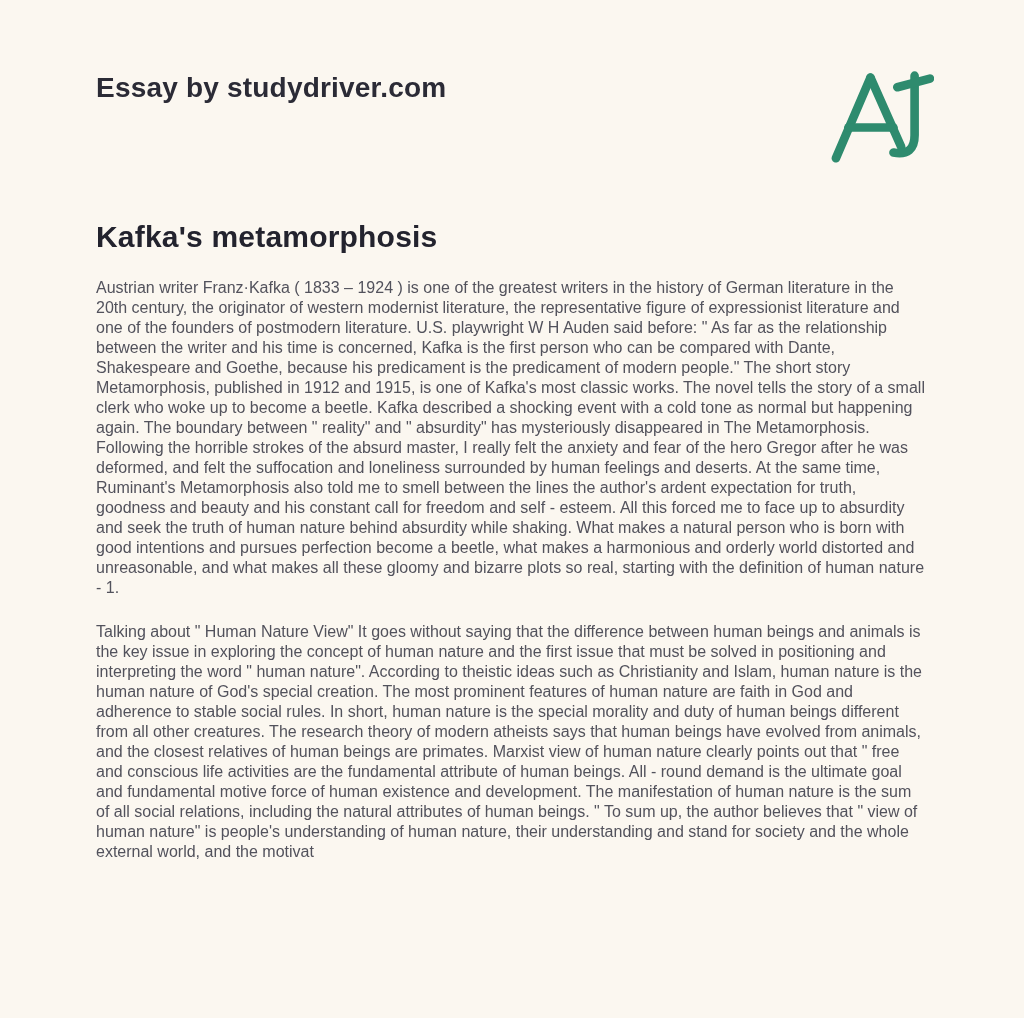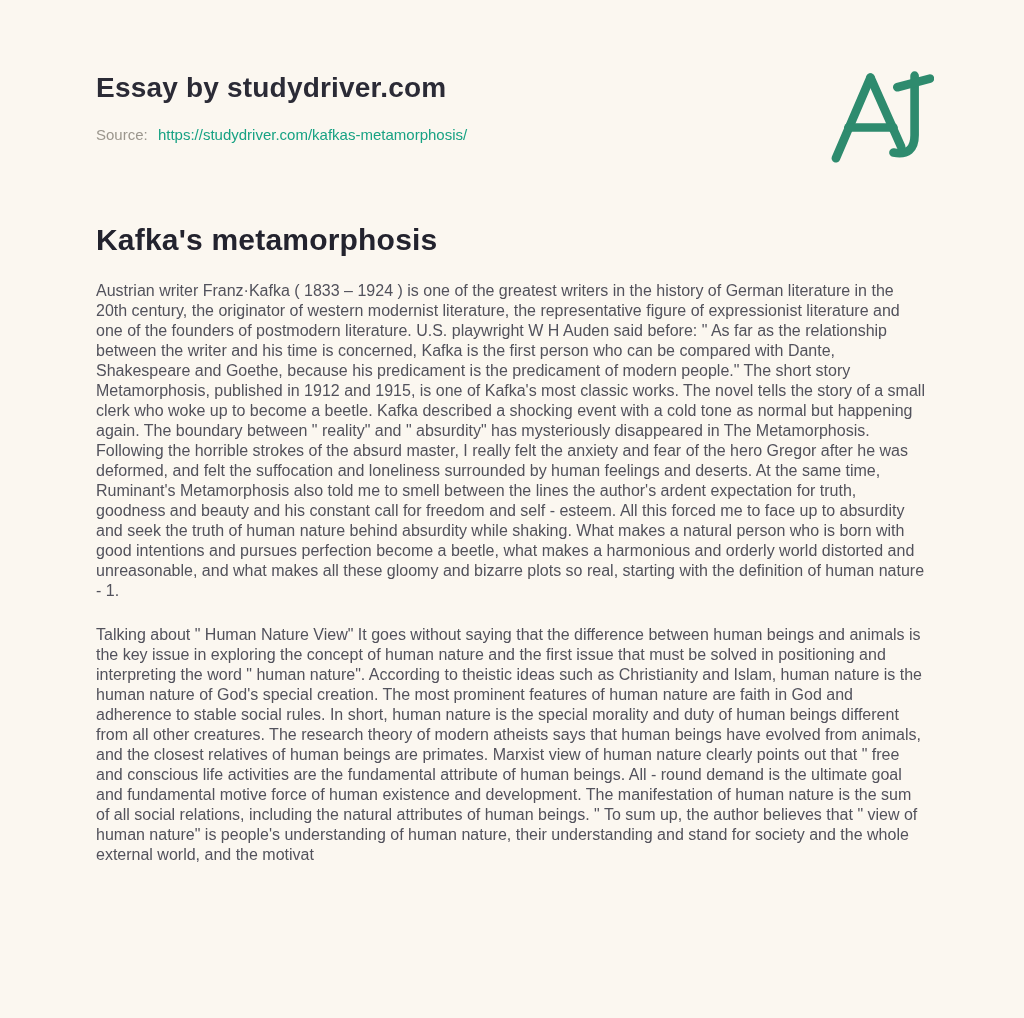--- a/index.html
+++ b/index.html
@@ -45,21 +45,21 @@
     right: 90px;
     width: 106px;
     height: 96px;
   }
   .logo svg {
     width: 100%;
     height: 100%;
     display: block;
   }
   h1.article-title {
-    margin: 80px 0 0 0;
+    margin: 116px 0 0 0;
     font-size: 30px;
     font-weight: 700;
     color: #23232e;
     letter-spacing: 0.2px;
   }
   .article-body p {
     width: 832px;
     margin: 24px 0 0 0;
     font-size: 16px;
     line-height: 20px;
@@ -68,24 +68,20 @@
   }
 </style>
 </head>
 <body>
 
 <div class="page">
 
   <header>
     <div class="brand">Essay by studydriver.com</div>
 
-    <div class="source-line">
-      <span class="source-label">Source:</span>
-      <a class="source-link" href="#">https://studydriver.com/kafkas-metamorphosis/</a>
-    </div>
 
     <div class="logo">
       <svg viewBox="0 0 110 100" fill="none" stroke="#2e8b6e" stroke-width="9" stroke-linecap="round" stroke-linejoin="round" aria-hidden="true">
         <path d="M8 94 L44 10"></path>
         <path d="M44 10 L76 82"></path>
         <path d="M21 62 L68 62"></path>
         <path d="M90 8 L90 70 Q90 92 68 88"></path>
         <path d="M72 20 L106 11"></path>
       </svg>
     </div>

